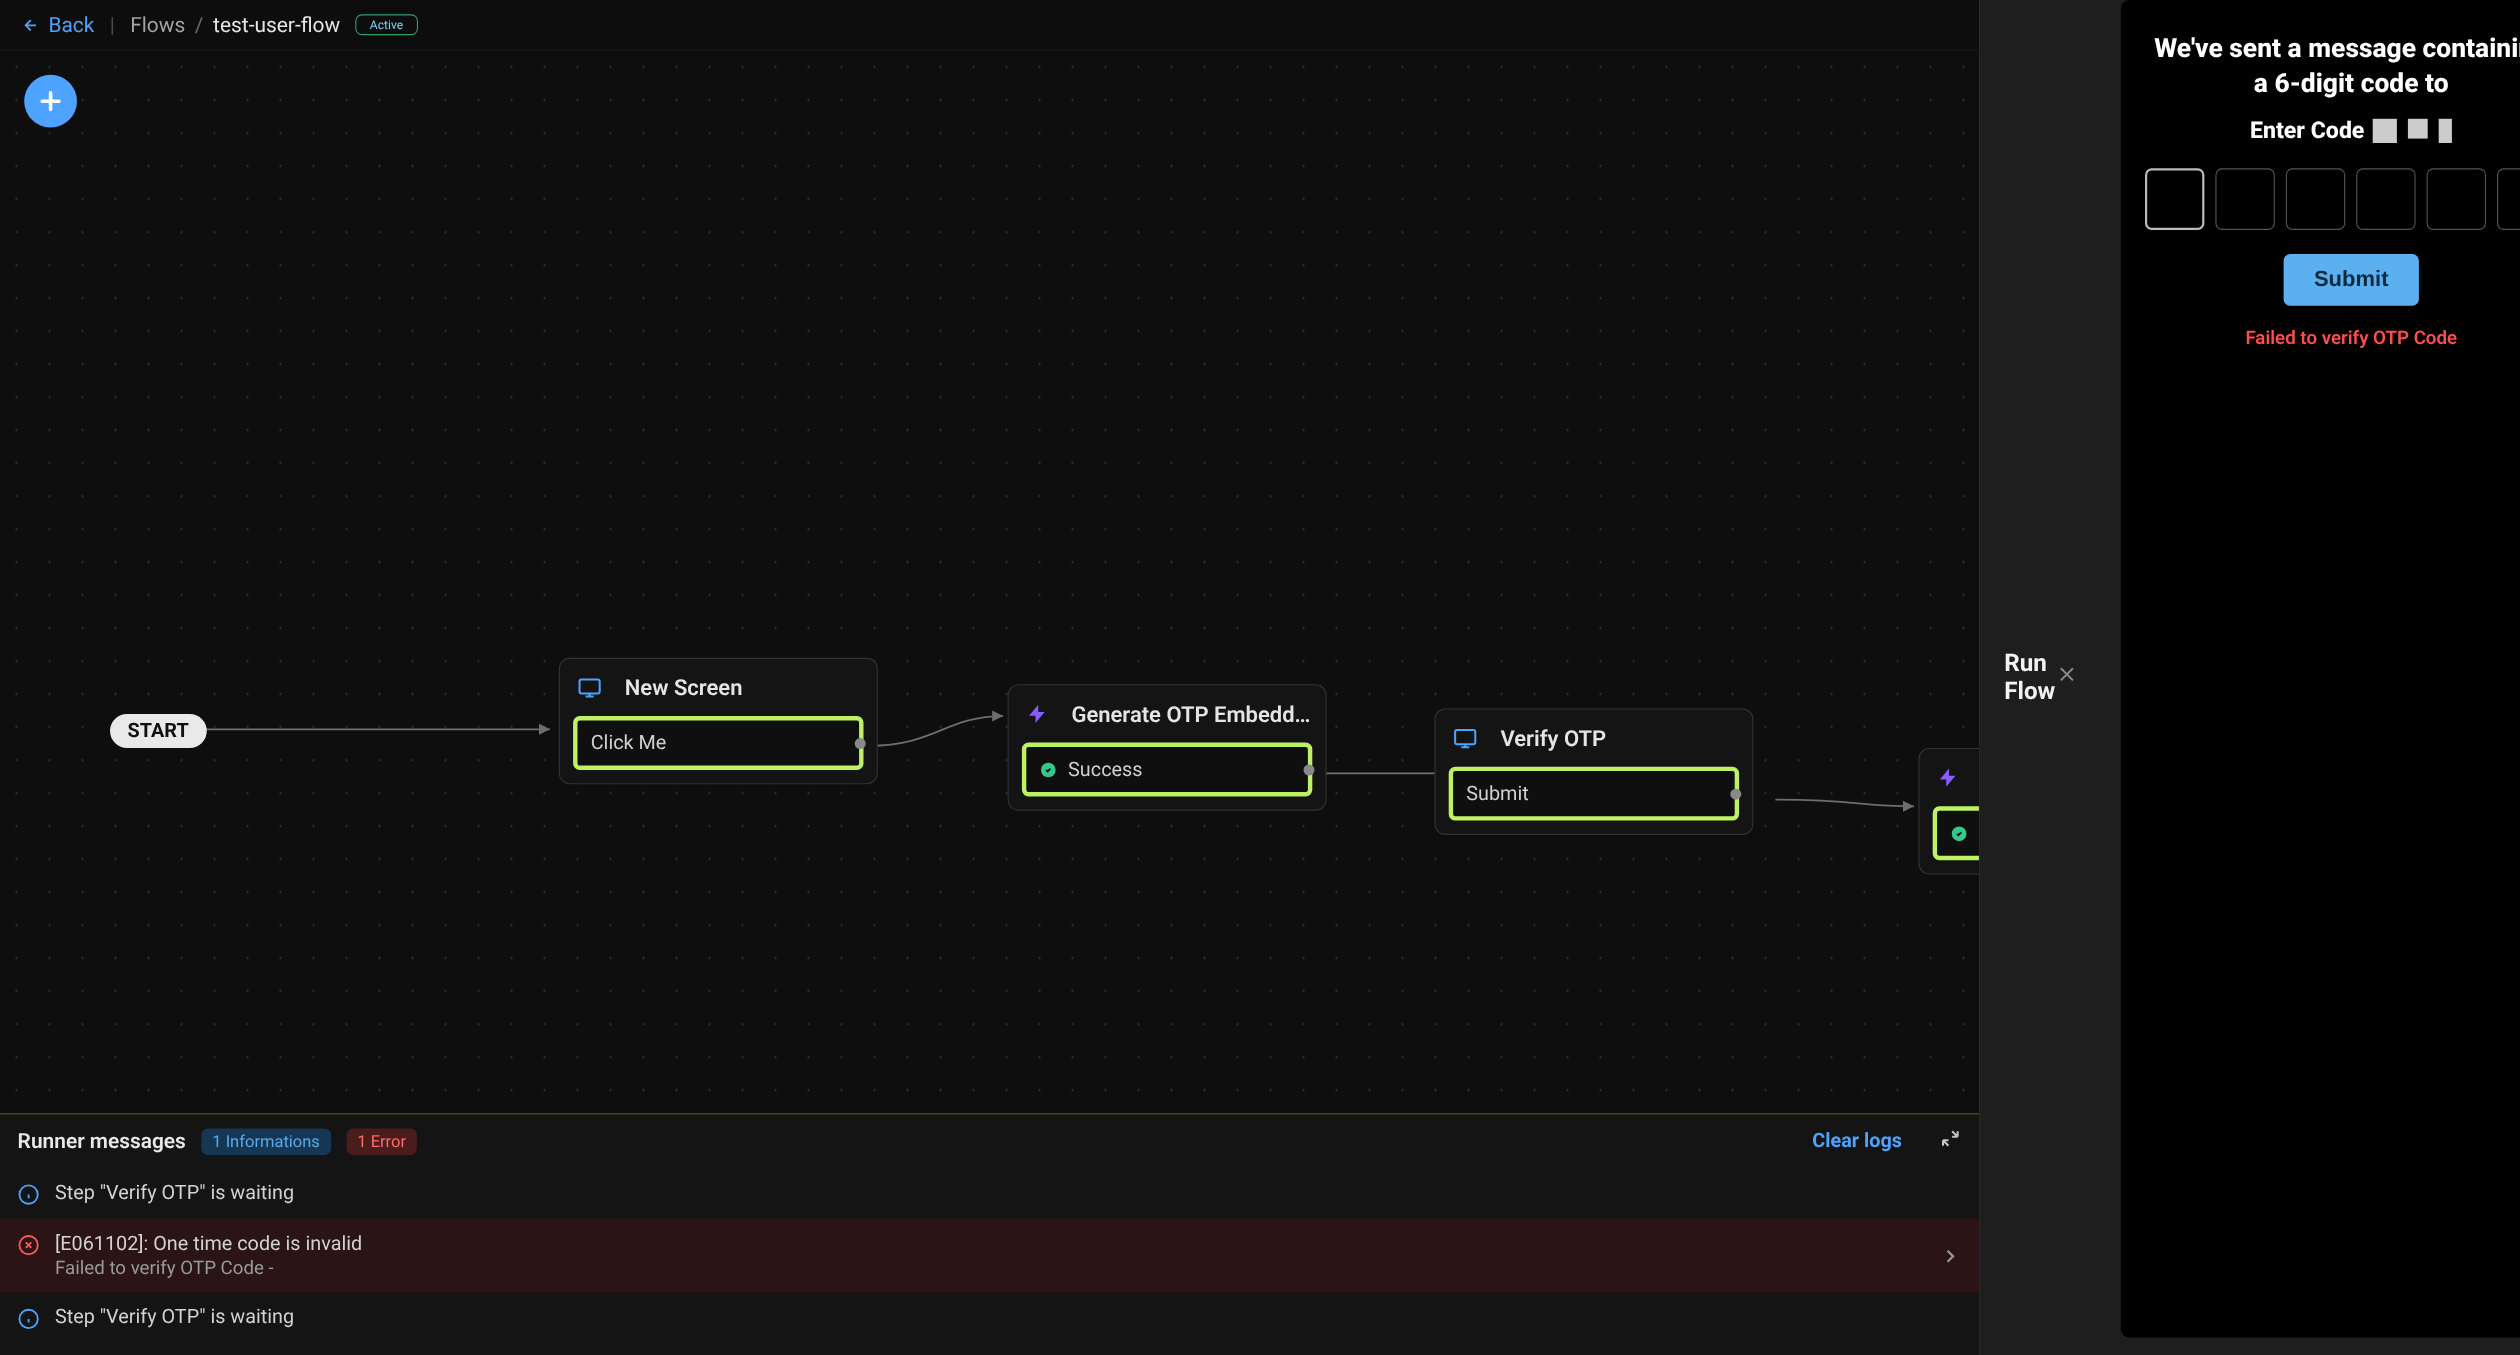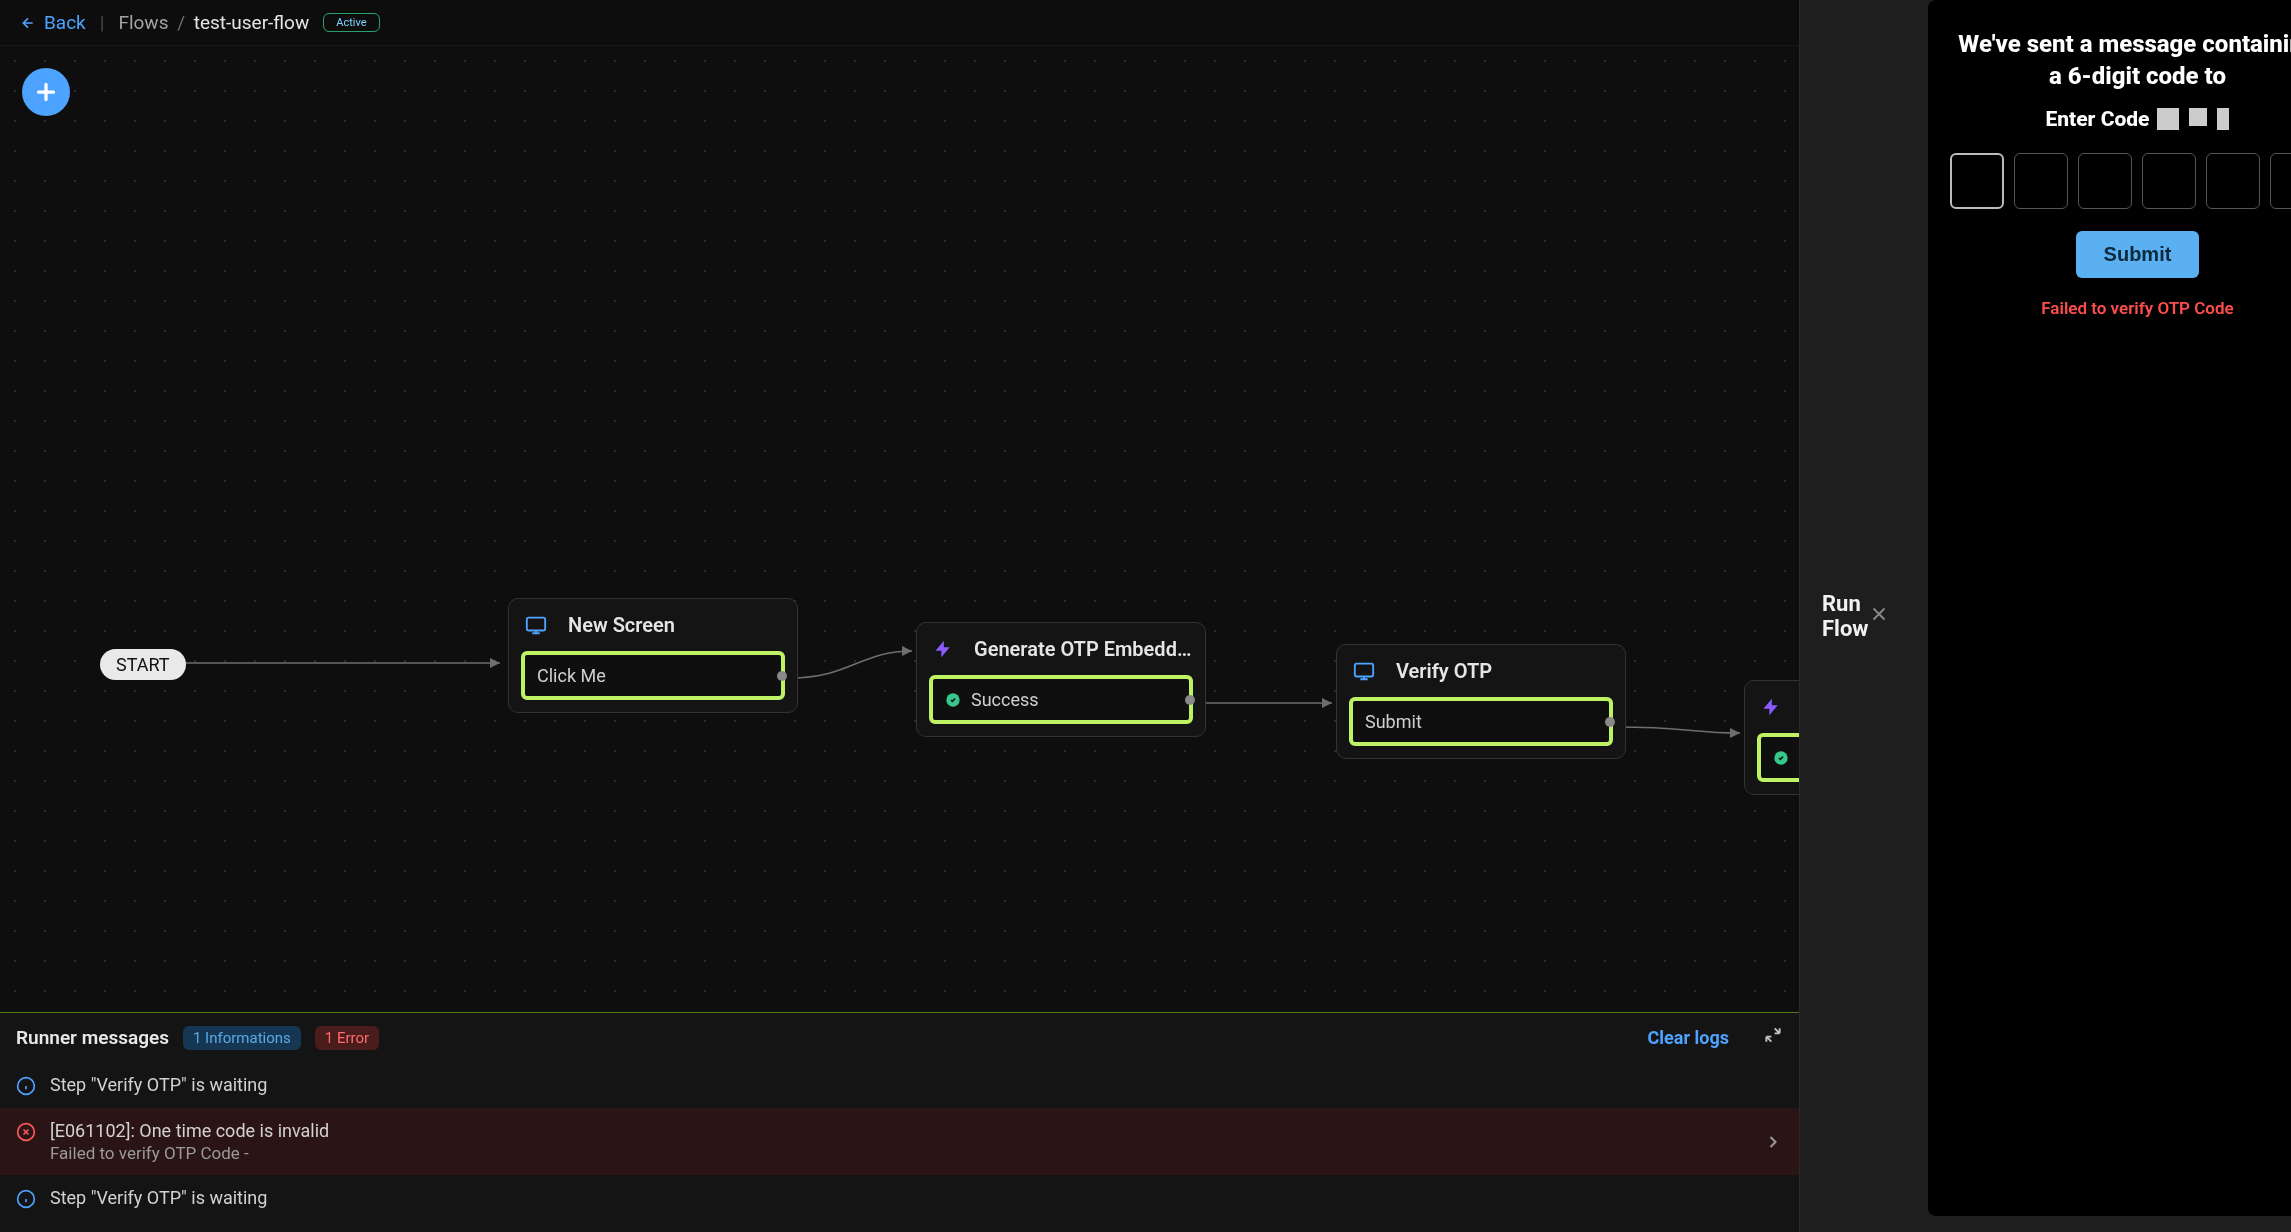--- a/index.html
+++ b/index.html
@@ -50,21 +50,21 @@
   border-radius: 50%;
   background: #4da3ff;
   display: flex; align-items: center; justify-content: center;
   color: #fff; cursor: pointer;
 }
 .start-pill {
   position: absolute;
   left: 100px; top: 603px;
   background: #e9e9e9;
   color: #111;
-  font-weight: 400;
+  font-weight: 700;
   font-size: 18px;
   padding: 5px 16px;
   border-radius: 999px;
 }
 .node {
   position: absolute;
   background: #141414;
   border: 1px solid #333;
   border-radius: 10px;
   width: 290px;
@@ -265,21 +265,21 @@
         <div class="node-output">
           <svg class="success-dot" width="16" height="16" viewBox="0 0 24 24" fill="currentColor">
               <circle cx="12" cy="12" r="10"></circle>
               <path d="M9 12l2 2 4-4" stroke="#141414" stroke-width="2.5" fill="none"></path>
             </svg>
           <span>Success</span>
           <span class="port"></span>
         </div>
       </div>
 
-      <div class="node" style="left:1336px; top:598px;">
+      <div class="node" style="left:1304px; top:598px;">
         <div class="node-header">
           <svg class="icon-screen" width="22" height="22" viewBox="0 0 24 24" fill="none" stroke="currentColor" stroke-width="2">
               <rect x="2" y="4" width="20" height="14" rx="2"></rect>
               <path d="M8 21h8M12 18v3"></path>
             </svg>
           <span class="node-title">Verify OTP</span>
         </div>
         <div class="node-output">
           <span>Submit</span>
           <span class="port"></span>

